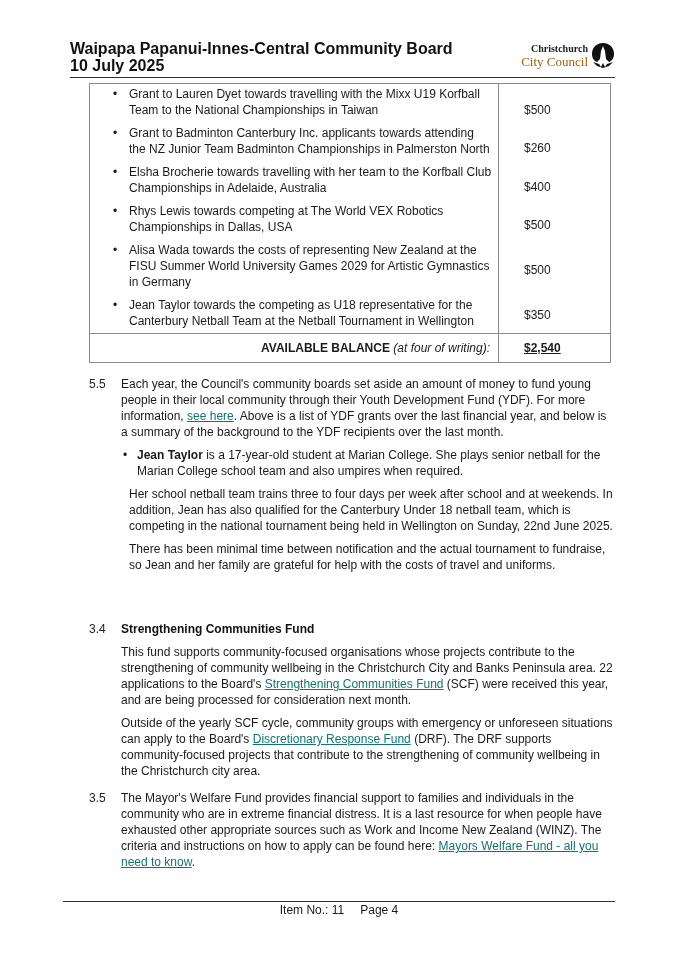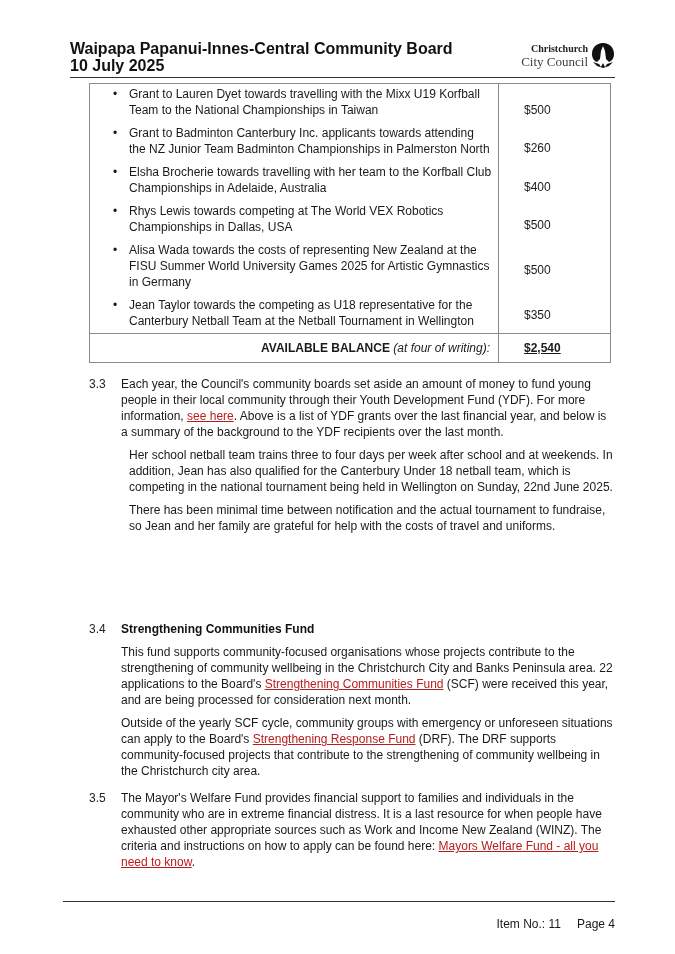--- a/index.html
+++ b/index.html
@@ -15,21 +15,21 @@
   .page-header {
     position: absolute; left: 70px; top: 40px; width: 545px; height: 38px;
     border-bottom: 1px solid #333;
   }
   .hdr-title { font-weight: bold; font-size: 16px; line-height: 17px; color: #111; }
   .logo {
     position: absolute; right: 0; top: 2px; display: flex; align-items: center;
   }
   .logo-text { text-align: right; font-family: "Liberation Serif", serif; line-height: 13px; }
   .logo-text .l1 { font-weight: bold; font-size: 10px; color: #222; }
-  .logo-text .l2 { font-size: 13px; color: #404040; }
+  .logo-text .l2 { font-size: 13px; color: #a16207; }
   .logo-mark { width: 24px; height: 26px; margin-left: 3px; }
 
   .grant-table {
     position: absolute; left: 89px; top: 83px; width: 522px;
     border: 1px solid #8a8a8a; border-collapse: collapse;
   }
   .grant-table td { border-left: 1px solid #8a8a8a; vertical-align: top; }
   .grant-table td:first-child { border-left: none; margin-top: 36px; }
   .col-desc { width: 409px; padding: 2px 6px 0 19px; }
   .col-amt { padding: 0 0 0 25px; text-decoration: underline; }
@@ -43,25 +43,25 @@
   .balance-val { font-weight: bold; }
 
   .section { position: absolute; left: 89px; width: 526px; }
   .sec-num { position: absolute; left: 0; top: 0; width: 30px; color: #222; }
   .sec-body { margin-left: 32px; }
   .sec-title { font-weight: bold; margin-bottom: 7px; color: #111; }
   .para { margin-bottom: 7px; }
   .bullet { position: relative; padding-left: 16px; margin-bottom: 7px; }
   .bullet::before { content: "•"; position: absolute; left: 2px; top: 0; }
   .sub-para { margin-left: 8px; margin-bottom: 7px; }
-  a.lnk { color: #b91c1c; text-decoration: underline; }
+  a.lnk { color: #0f766e; text-decoration: underline; }
 
   .page-footer {
     position: absolute; left: 63px; top: 901px; width: 552px;
-    border-top: 1px solid #333; padding-top: 14px; display: flex; justify-content: flex-end;
+    border-top: 1px solid #333; padding-top: 0; display: flex; justify-content: center;
     font-size: 12px; line-height: 16px; gap: 16px;
   }
 </style>
 </head>
 <body>
 
 <div class="page-header">
   <div class="hdr-title">Waipapa Papanui-Innes-Central Community Board</div>
   <div class="hdr-title">10 July 2025</div>
   <div class="logo">
@@ -77,21 +77,21 @@
 </div>
 
 <table class="grant-table">
   <tbody>
       <tr>
     <td class="col-desc">
       <div class="grant-item">Grant to Lauren Dyet towards travelling with the Mixx U19 Korfball Team to the National Championships in Taiwan</div>
       <div class="grant-item">Grant to Badminton Canterbury Inc. applicants towards attending the NZ Junior Team Badminton Championships in Palmerston North</div>
       <div class="grant-item">Elsha Brocherie towards travelling with her team to the Korfball Club Championships in Adelaide, Australia</div>
       <div class="grant-item">Rhys Lewis towards competing at The World VEX Robotics Championships in Dallas, USA</div>
-      <div class="grant-item">Alisa Wada towards the costs of representing New Zealand at the FISU Summer World University Games 2025 for Artistic Gymnastics in Germany</div>
+      <div class="grant-item">Alisa Wada towards the costs of representing New Zealand at the FISU Summer World University Games 2029 for Artistic Gymnastics in Germany</div>
       <div class="grant-item" style="margin-bottom:4px">Jean Taylor towards the competing as U18 representative for the Canterbury Netball Team at the Netball Tournament in Wellington</div>
     </td>
     <td class="col-amt">
       <div class="amt-list">
         <div class="amt" style="top:18px">$500</div>
         <div class="amt" style="top:56px">$260</div>
         <div class="amt" style="top:95px">$400</div>
         <div class="amt" style="top:133px">$500</div>
         <div class="amt" style="top:178px">$500</div>
         <div class="amt" style="top:223px">$350</div>
@@ -102,34 +102,35 @@
     <td class="balance-label">
       <span>AVAILABLE BALANCE</span>
       <i>(at four of writing):</i>
     </td>
     <td class="col-amt balance-val">$2,540</td>
   </tr>
 </tbody>
   </table>
 
 <div class="section" style="top:376px">
-  <div class="sec-num">3.3</div>
+  <div class="sec-num">5.5</div>
   <div class="sec-body">
     <p class="para"><span>Each year, the Council's community boards set aside an amount of money to fund young people in their local community through their Youth Development Fund (YDF). For more information, </span><a class="lnk" href="#">see here</a><span>. Above is a list of YDF grants over the last financial year, and below is a summary of the background to the YDF recipients over the last month.</span></p>
+    <div class="bullet"><b>Jean Taylor</b><span> is a 17-year-old student at Marian College. She plays senior netball for the Marian College school team and also umpires when required.</span></div>
     <p class="sub-para">Her school netball team trains three to four days per week after school and at weekends. In addition, Jean has also qualified for the Canterbury Under 18 netball team, which is competing in the national tournament being held in Wellington on Sunday, 22nd June 2025.</p>
     <p class="sub-para">There has been minimal time between notification and the actual tournament to fundraise, so Jean and her family are grateful for help with the costs of travel and uniforms.</p>
   </div>
 </div>
 
 <div class="section" style="top:621px">
   <div class="sec-num">3.4</div>
   <div class="sec-body">
     <div class="sec-title">Strengthening Communities Fund</div>
     <p class="para"><span>This fund supports community-focused organisations whose projects contribute to the strengthening of community wellbeing in the Christchurch City and Banks Peninsula area. 22 applications to the Board's </span><a class="lnk" href="#">Strengthening Communities Fund</a><span> (SCF) were received this year, and are being processed for consideration next month.</span></p>
-    <p class="para"><span>Outside of the yearly SCF cycle, community groups with emergency or unforeseen situations can apply to the Board's </span><a class="lnk" href="#">Strengthening Response Fund</a><span> (DRF). The DRF supports community-focused projects that contribute to the strengthening of community wellbeing in the Christchurch city area.</span></p>
+    <p class="para"><span>Outside of the yearly SCF cycle, community groups with emergency or unforeseen situations can apply to the Board's </span><a class="lnk" href="#">Discretionary Response Fund</a><span> (DRF). The DRF supports community-focused projects that contribute to the strengthening of community wellbeing in the Christchurch city area.</span></p>
   </div>
 </div>
 
 <div class="section" style="top:790px">
   <div class="sec-num">3.5</div>
   <div class="sec-body">
     <p class="para"><span>The Mayor's Welfare Fund provides financial support to families and individuals in the community who are in extreme financial distress. It is a last resource for when people have exhausted other appropriate sources such as Work and Income New Zealand (WINZ). The criteria and instructions on how to apply can be found here: </span><a class="lnk" href="#">Mayors Welfare Fund - all you need to know</a><span>.</span></p>
   </div>
 </div>
 

